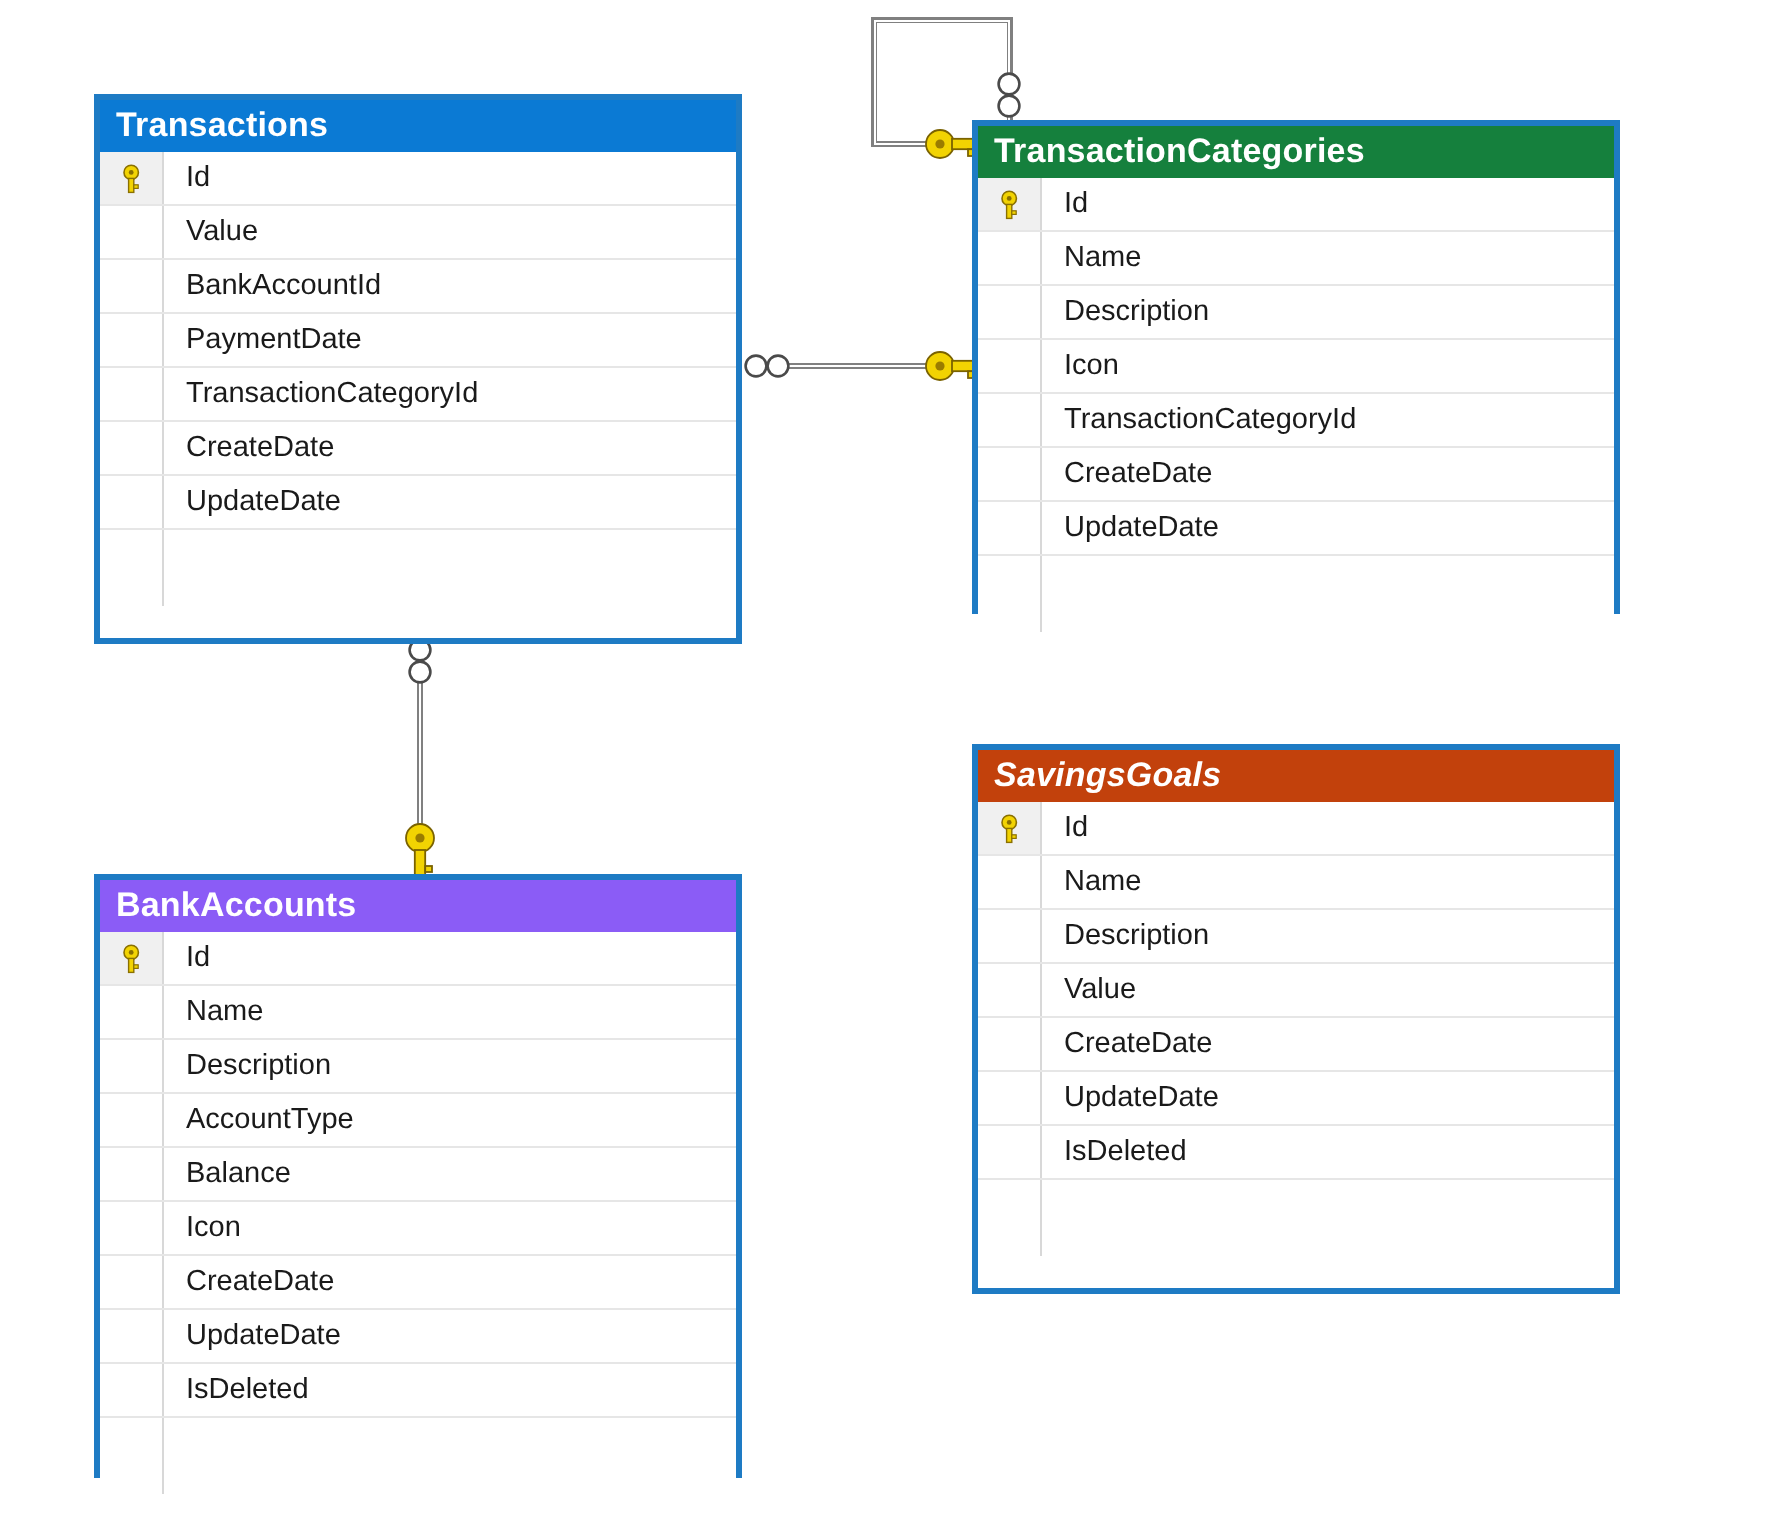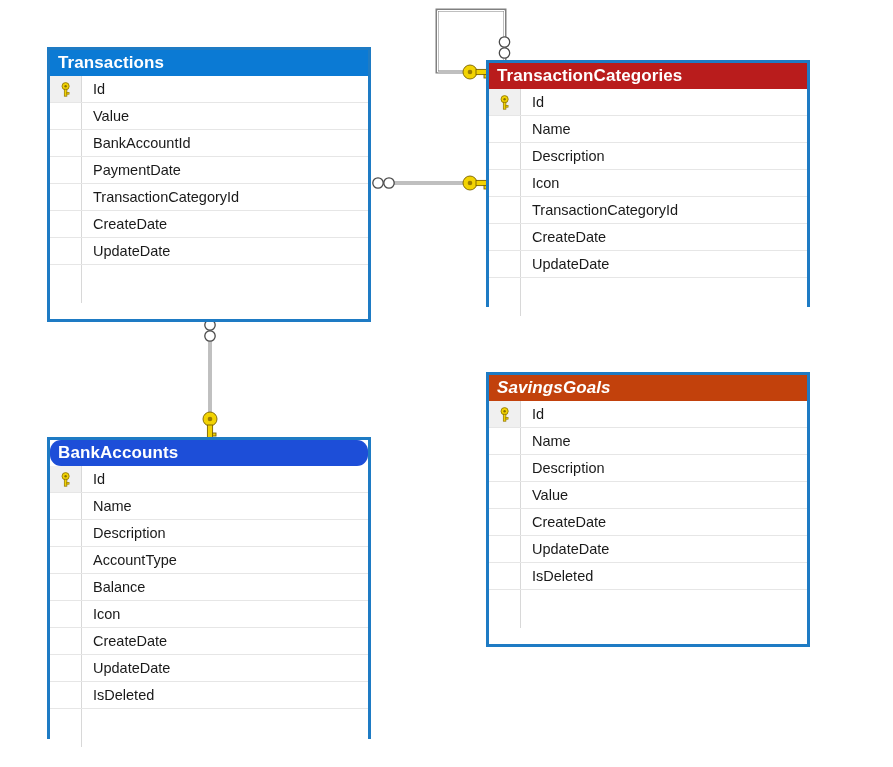--- a/index.html
+++ b/index.html
@@ -214,21 +214,21 @@
     <div class="row-gutter"></div>
     <div class="row-name">UpdateDate</div>
   </div>
           <div class="row empty-row">
     <div class="row-gutter"></div>
     <div class="row-name"></div>
   </div>
         </div>
   </div>
       <div class="table-box" style="left: 486px; top: 60px; width: 324px; height: 247px; border-color: rgb(30, 123, 196);">
-    <div class="table-header" style="background: #b91c1c;">TransactionCategories</div>
+    <div class="table-header" style="background: #15803d;">TransactionCategories</div>
     <div class="table-body">
       <div class="gutter-line"></div>
     <div class="row pk">
     <div class="row-gutter">
               <svg class="key-icon" viewBox="0 0 14 15">
                 <circle cx="6.6" cy="4.2" r="3.6" fill="#f2d302" stroke="#8a7000" stroke-width="0.8"></circle>
                 <circle cx="6.6" cy="4.2" r="1.2" fill="#8a7000"></circle>
                 <rect x="5.3" y="7.2" width="2.6" height="7" fill="#f2d302" stroke="#8a7000" stroke-width="0.7"></rect>
                 <rect x="7.9" y="10.4" width="2.2" height="1.8" fill="#f2d302" stroke="#8a7000" stroke-width="0.6"></rect>
               </svg>
@@ -259,21 +259,21 @@
     <div class="row-gutter"></div>
     <div class="row-name">UpdateDate</div>
   </div>
           <div class="row empty-row">
     <div class="row-gutter"></div>
     <div class="row-name"></div>
   </div>
         </div>
   </div>
       <div class="table-box" style="left: 47px; top: 437px; width: 324px; height: 302px; border-color: rgb(30, 123, 196);">
-    <div class="table-header" style="background: #1d4ed8; border-radius: 11px;">BankAccounts</div>
+    <div class="table-header" style="background: #8b5cf6;">BankAccounts</div>
     <div class="table-body">
       <div class="gutter-line"></div>
     <div class="row pk">
     <div class="row-gutter">
               <svg class="key-icon" viewBox="0 0 14 15">
                 <circle cx="6.6" cy="4.2" r="3.6" fill="#f2d302" stroke="#8a7000" stroke-width="0.8"></circle>
                 <circle cx="6.6" cy="4.2" r="1.2" fill="#8a7000"></circle>
                 <rect x="5.3" y="7.2" width="2.6" height="7" fill="#f2d302" stroke="#8a7000" stroke-width="0.7"></rect>
                 <rect x="7.9" y="10.4" width="2.2" height="1.8" fill="#f2d302" stroke="#8a7000" stroke-width="0.6"></rect>
               </svg>

